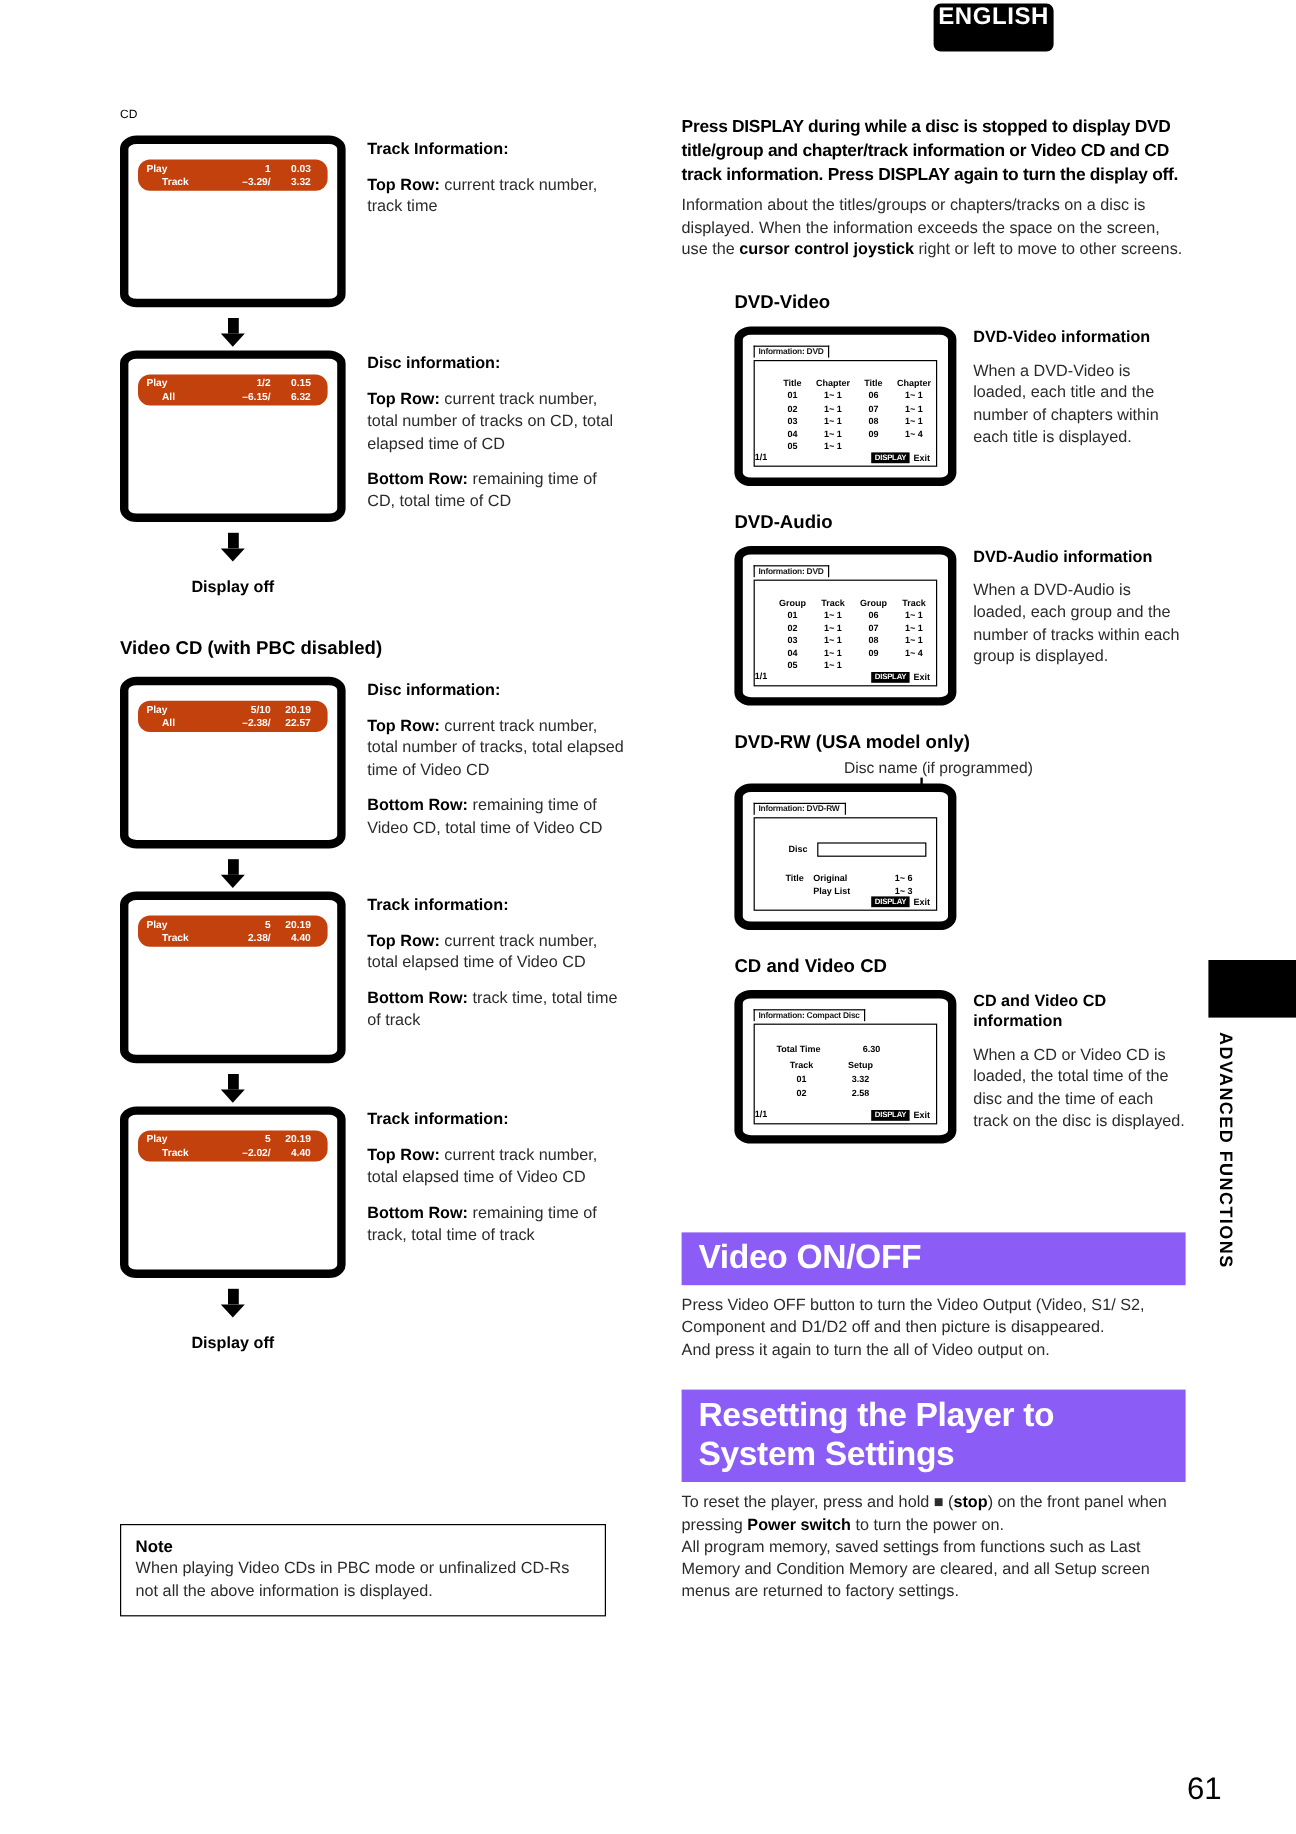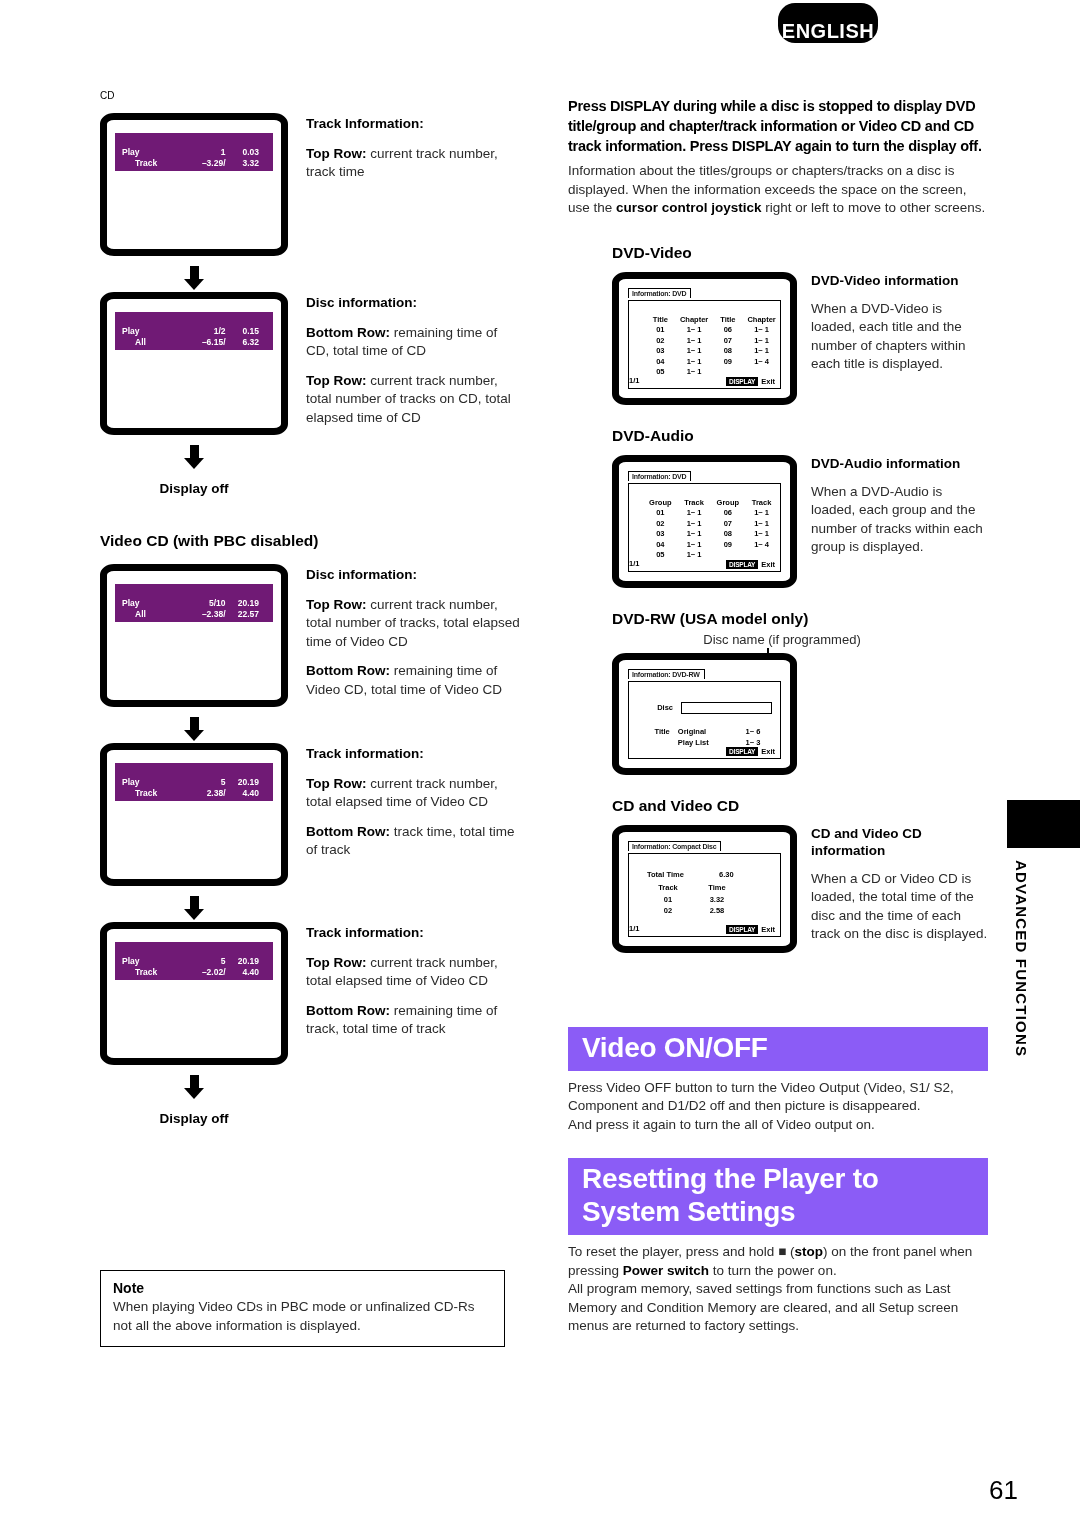--- a/index.html
+++ b/index.html
@@ -15,27 +15,27 @@
   }
 
   
   .english-tab {
     position: absolute;
     top: 3px;
     left: 778px;
     width: 100px;
     height: 40px;
     background: #000;
-    border-radius: 17px;
+    border-radius: 6px;
     color: #fff;
     font-size: 20px;
     font-weight: bold;
     letter-spacing: 0.5px;
     display: flex;
-    align-items: flex-end;
+    align-items: flex-start;
     justify-content: center;
   }
 
   
   .side-tab {
     position: absolute;
     left: 1007px;
     top: 800px;
     width: 73px;
     height: 48px;
@@ -100,25 +100,26 @@
     height: 100%;
     border-radius: 7px / 5px;
     overflow: hidden;
     position: relative;
   }
   .osd {
     position: absolute;
     left: 4px;
     right: 4px;
     top: 8px;
-    background: #701a75;
+    background: #c2410c;
     color: #fff;
     font-size: 8.5px;
     font-weight: bold;
-    padding: 14px 0 3px 0;
+    padding: 2px 0 3px 0;
+    border-radius: 10px;
   }
   .osd-row { display: flex; line-height: 10.5px; }
   .osd-c1 { width: 64px; padding-left: 7px; }
   .osd-c1.ind { padding-left: 20px; }
   .osd-c2 { width: 48px; text-align: right; }
   .osd-c3 { width: 48px; text-align: right; padding-right: 14px;}
 
   .desc { flex: 1 1 auto; padding-left: 18px; padding-top: 2px; }
   .desc p { margin-bottom: 11px; }
   .desc p:last-child { margin-bottom: 0; }
@@ -349,22 +350,22 @@
             <div class="osd-row">
               <span class="osd-c1 ind">All</span>
               <span class="osd-c2">–6.15/</span>
               <span class="osd-c3">6.32</span>
             </div>
           </div>
         </div>
       </div>
       <div class="desc body-text">
         <p><b>Disc information:</b></p>
+        <p><b>Top Row:</b><span> current track number, total number of tracks on CD, total elapsed time of CD</span></p>
         <p><b>Bottom Row:</b><span> remaining time of CD, total time of CD</span></p>
-        <p><b>Top Row:</b><span> current track number, total number of tracks on CD, total elapsed time of CD</span></p>
       </div>
     </div>
     <div class="arrow-wrap"><span class="arrow"></span></div>
     <div class="display-off">Display off</div>
   </div>
 
   <div class="sec-title" style="margin-top:36px;margin-bottom:14px;">Video CD (with PBC disabled)</div>
 
   <div class="flow-block">
     <div class="flow-row">
@@ -618,21 +619,21 @@
     <div class="screen" style="height:128px;">
       <div class="scr-inner">
         <div class="scr-tab">Information: Compact Disc</div>
         <div class="scr-body">
           <div class="cd-tot">
             <span class="cd-tot-l">Total Time</span>
             <span>6.30</span>
           </div>
           <div class="cd-hdr">
             <span class="cd-c1">Track</span>
-            <span class="cd-c2">Time</span>
+            <span class="cd-c2">Setup</span>
           </div>
           <div class="cd-rows">
             <div class="tr" style="display:flex;line-height:11px;">
               <span class="cd-c1">01</span>
               <span class="cd-c2">3.32</span>
             </div>
             <div class="tr" style="display:flex;line-height:11px;">
               <span class="cd-c1">02</span>
               <span class="cd-c2">2.58</span>
             </div>

